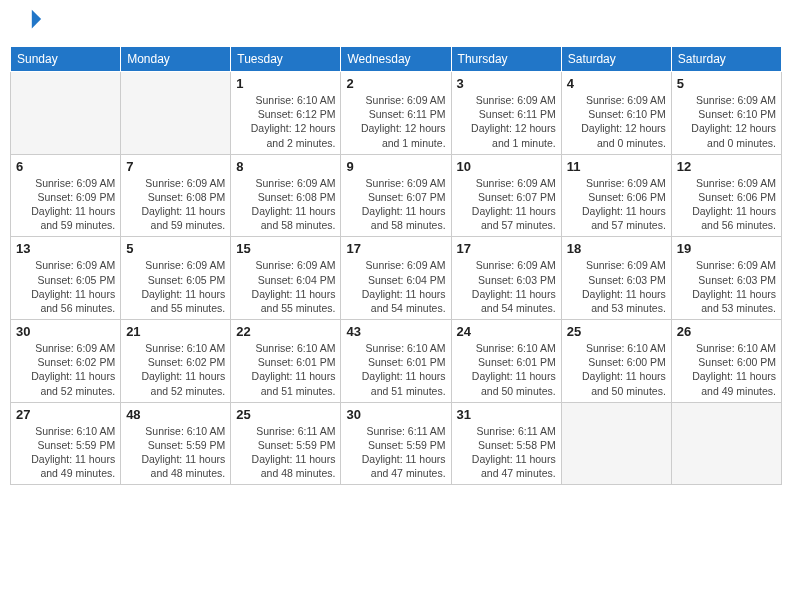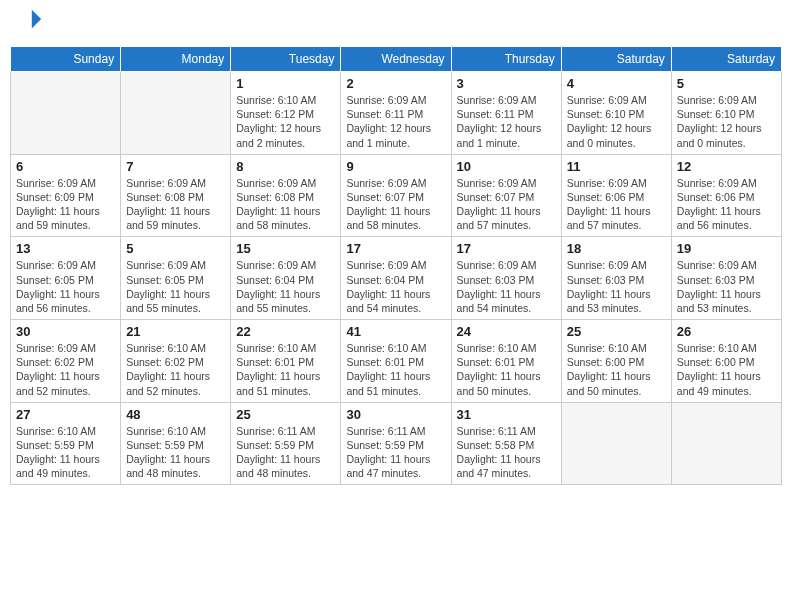--- a/index.html
+++ b/index.html
@@ -42,21 +42,21 @@
       margin-top: 2px;
     }
     .calendar {
       width: 100%;
       border-collapse: collapse;
       font-size: 11px;
     }
     .calendar th {
       background-color: #2176c8;
       color: #fff;
-      text-align: right;
+      text-align: left;
       padding: 5px 6px;
       font-size: 12px;
       font-weight: normal;
       border: 1px solid #fff;
     }
     .calendar td {
       border: 1px solid #ccc;
       vertical-align: top;
       padding: 4px 5px;
       width: 14.28%;
@@ -70,20 +70,21 @@
       font-size: 13px;
       font-weight: bold;
       color: #222;
       display: block;
       margin-bottom: 2px;
     }
     .day-info {
       color: #444;
       font-size: 10.5px;
       line-height: 1.35;
+      text-align: right;
     }
   </style>
 </head>
 <body>
 
 <div class="header">
   <div class="logo">
     <div>
       <svg class="logo-icon" viewBox="0 0 30 30">
         <polygon points="18,4 28,14 18,24" fill="#2176c8"></polygon>
@@ -207,21 +208,21 @@
         </td>
         <td>
           <span class="day-number">21</span>
           <div class="day-info">Sunrise: 6:10 AM<br>Sunset: 6:02 PM<br>Daylight: 11 hours and 52 minutes.</div>
         </td>
         <td>
           <span class="day-number">22</span>
           <div class="day-info">Sunrise: 6:10 AM<br>Sunset: 6:01 PM<br>Daylight: 11 hours and 51 minutes.</div>
         </td>
         <td>
-          <span class="day-number">41</span>
+          <span class="day-number">43</span>
           <div class="day-info">Sunrise: 6:10 AM<br>Sunset: 6:01 PM<br>Daylight: 11 hours and 51 minutes.</div>
         </td>
         <td>
           <span class="day-number">24</span>
           <div class="day-info">Sunrise: 6:10 AM<br>Sunset: 6:01 PM<br>Daylight: 11 hours and 50 minutes.</div>
         </td>
         <td>
           <span class="day-number">25</span>
           <div class="day-info">Sunrise: 6:10 AM<br>Sunset: 6:00 PM<br>Daylight: 11 hours and 50 minutes.</div>
         </td>

